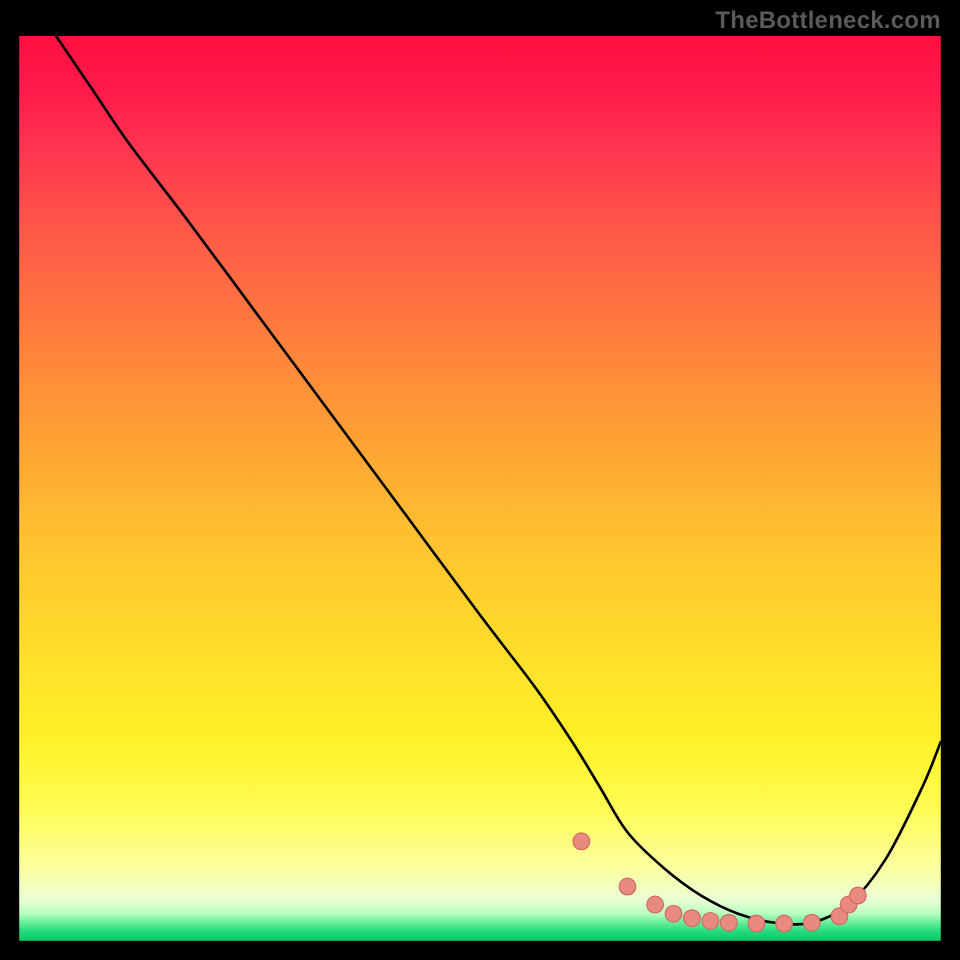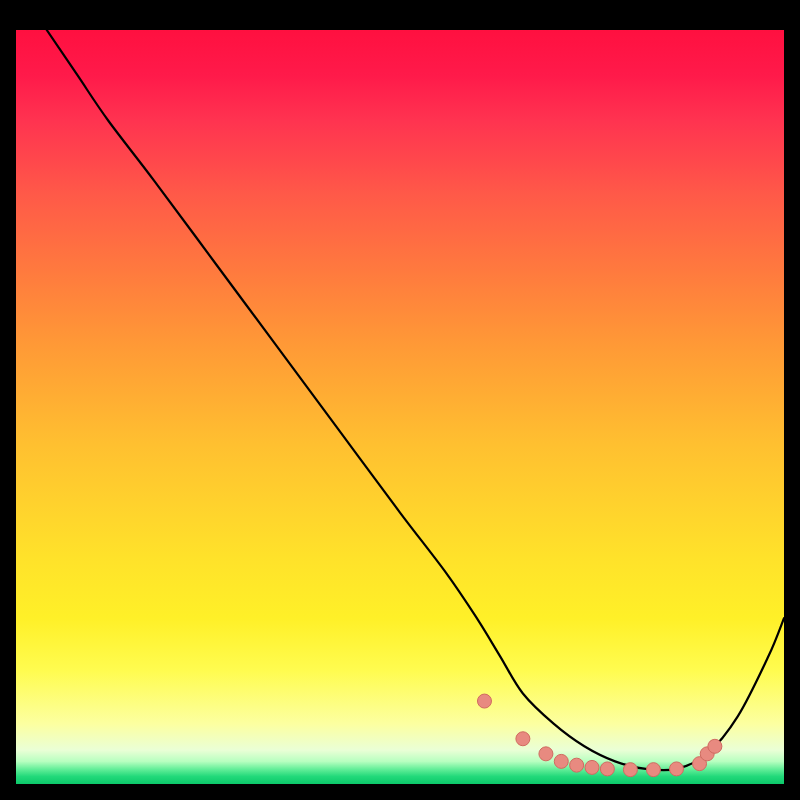--- a/index.html
+++ b/index.html
@@ -52,20 +52,21 @@
     left: 0;
     top: 0;
     width: 768px;
     height: 754px;
   }
 </style>
 </head>
 <body>
 
 <div class="frame">
+  <div class="watermark">TheBottleneck.com</div>
   <div class="plot-area">
     <svg class="overlay" viewBox="0 0 768 754" preserveAspectRatio="none">
       <g>
         <path id="curve-path" fill="none" stroke="#000000" stroke-width="2.2" stroke-linecap="round" stroke-linejoin="round" d="M 30.72 0.00 C 35.84 7.54, 51.20 30.16, 61.44 45.24 C 71.68 60.32, 79.36 72.89, 92.16 90.48 C 104.96 108.07, 120.32 126.92, 138.24 150.80 C 156.16 174.68, 179.20 206.09, 199.68 233.74 C 220.16 261.39, 240.64 289.03, 261.12 316.68 C 281.60 344.33, 302.08 371.97, 322.56 399.62 C 343.04 427.27, 366.08 458.68, 384.00 482.56 C 401.92 506.44, 417.28 525.29, 430.08 542.88 C 442.88 560.47, 451.84 574.30, 460.80 588.12 C 469.76 601.94, 476.16 613.25, 483.84 625.82 C 491.52 638.39, 497.92 652.21, 506.88 663.52 C 515.84 674.83, 527.36 684.88, 537.60 693.68 C 547.84 702.48, 558.08 710.02, 568.32 716.30 C 578.56 722.58, 588.80 727.61, 599.04 731.38 C 609.28 735.15, 619.52 737.66, 629.76 738.92 C 640.00 740.18, 650.24 741.43, 660.48 738.92 C 670.72 736.41, 680.96 732.64, 691.20 723.84 C 701.44 715.04, 711.68 702.48, 721.92 686.14 C 732.16 669.80, 744.96 642.16, 752.64 625.82 C 760.32 609.48, 765.44 594.40, 768.00 588.12"></path>
       </g>
       <g id="marker-group">
           <circle cx="468.48" cy="671.06" r="7" fill="#e88a80" stroke="#d06a60" stroke-width="1"></circle>
           <circle cx="506.88" cy="708.76" r="7" fill="#e88a80" stroke="#d06a60" stroke-width="1"></circle>
           <circle cx="529.92" cy="723.84" r="7" fill="#e88a80" stroke="#d06a60" stroke-width="1"></circle>
           <circle cx="545.28" cy="731.38" r="7" fill="#e88a80" stroke="#d06a60" stroke-width="1"></circle>

